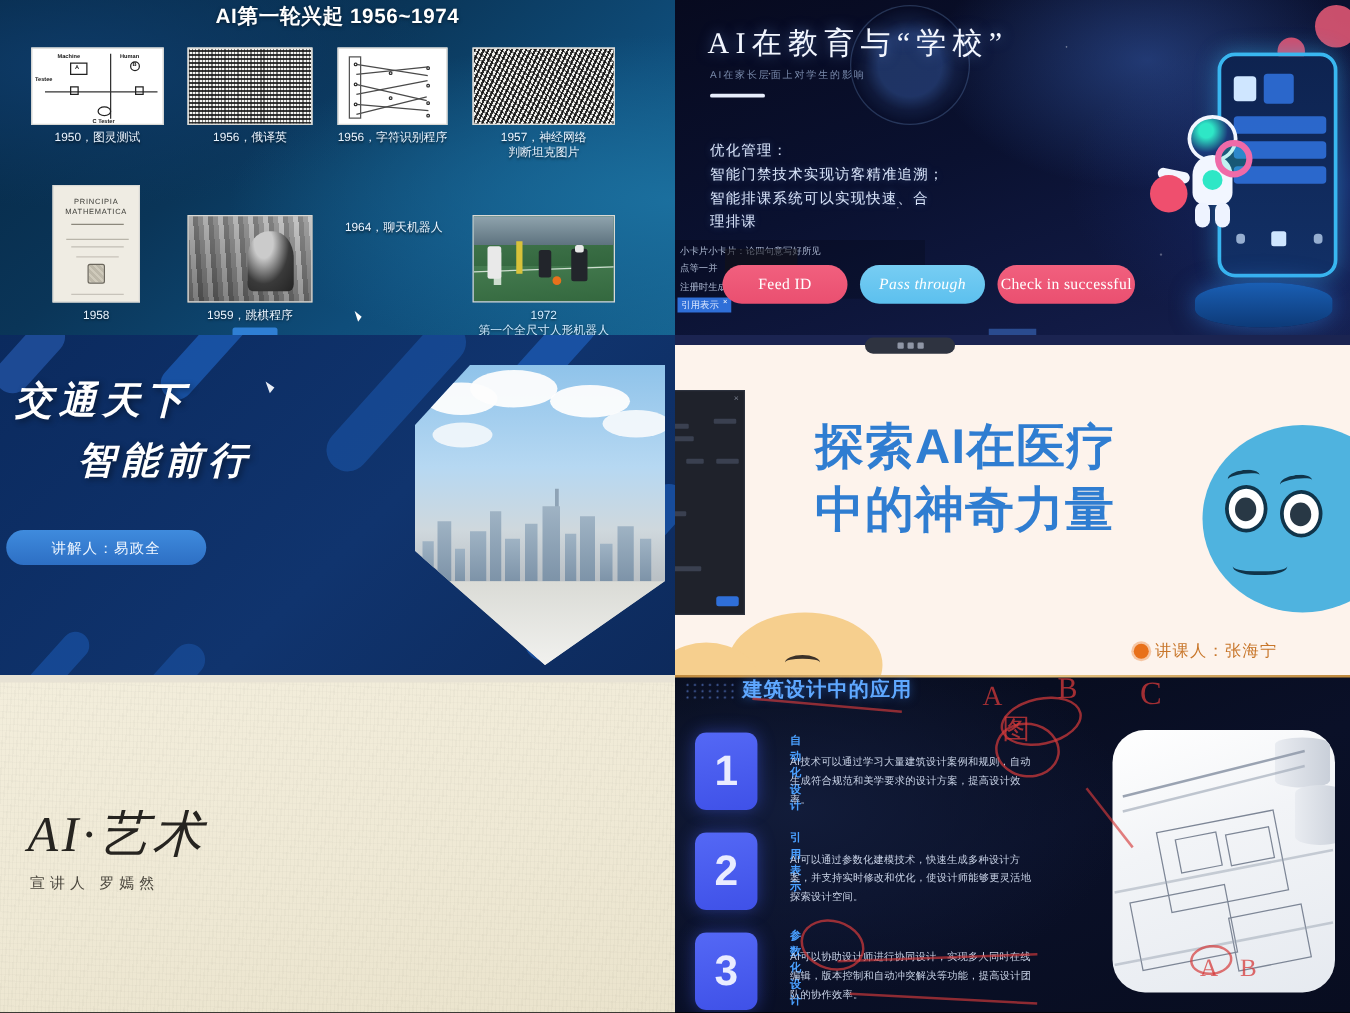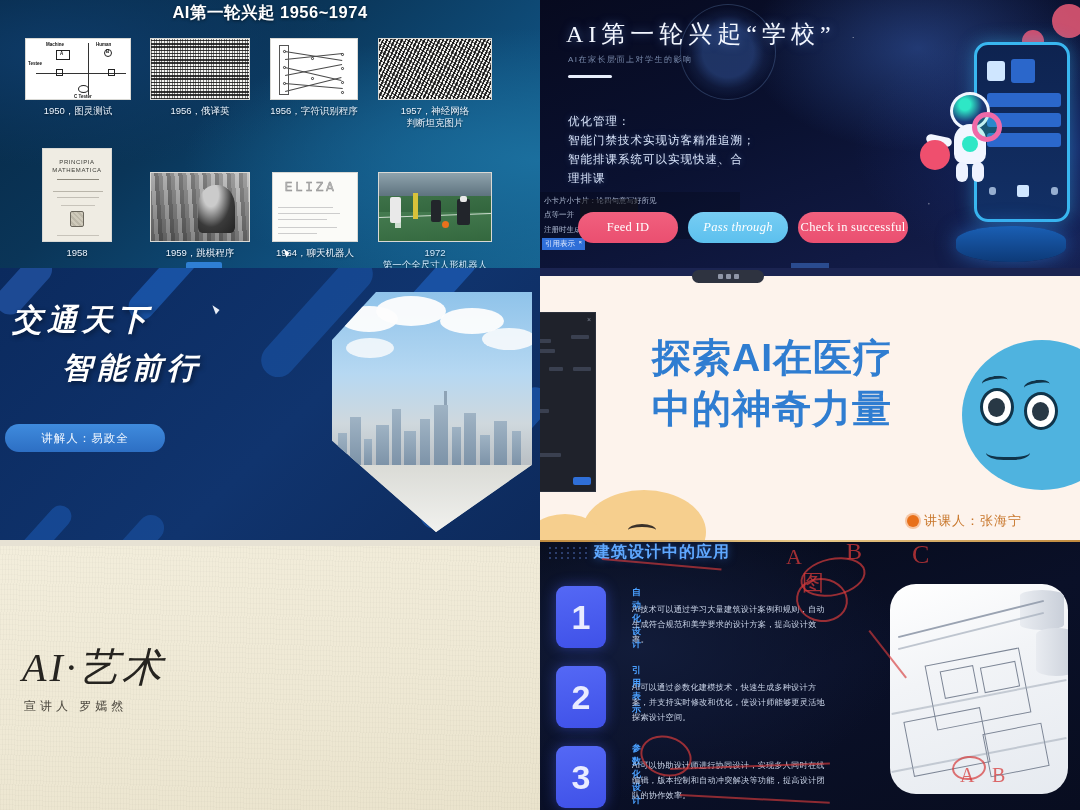--- a/index.html
+++ b/index.html
@@ -367,28 +367,20 @@
     </div>
 
     <div class="p1-cell" style="left:150px; top:172px; width:100px;">
       <div class="thumb art-checkers" style="height:70px;">
         <div class="man"></div>
       </div>
       <div class="cap">1959，跳棋程序</div>
     </div>
 
     <div class="p1-cell" style="left:272px; top:172px; width:86px;">
-      <div class="thumb art-eliza" style="height:70px;">
-        <div class="ez">ELIZA</div>
-        <div class="tl" style="top:34px; width:66%;"></div>
-        <div class="tl" style="top:40px; width:74%;"></div>
-        <div class="tl" style="top:46px; width:58%;"></div>
-        <div class="tl" style="top:54px; width:70%;"></div>
-        <div class="tl" style="top:60px; width:46%;"></div>
-      </div>
       <div class="cap">1964，聊天机器人</div>
     </div>
 
     <div class="p1-cell" style="left:378px; top:172px; width:114px;">
       <div class="thumb art-robots" style="height:70px;">
         <div class="wall"></div>
         <div class="line" style="left:0; right:0; top:62%; transform:rotate(-2deg);"></div>
         <div class="line" style="left:14%; width:6px; height:26px; top:42%;"></div>
         <div class="rbw" style="left:10%; top:36%; width:11px; height:26px;"></div>
         <div class="rb" style="left:46%; top:40%; width:10px; height:22px;"></div>
@@ -402,21 +394,21 @@
     </div>
 
     <div class="p1-cursor" style="left:285px; top:248px;"></div>
     <div class="p1-tab"></div>
   </div>
 
   <div class="panel p2">
     <div class="stars"></div>
     <div class="glow-ring"></div>
 
-    <div class="p2-title">AI第一轮兴起“学校”</div>
+    <div class="p2-title">AI在教育与“学校”</div>
     <div class="p2-sub">AI在家长层面上对学生的影响</div>
     <div class="p2-bar"></div>
     <div class="p2-body">优化管理：
 智能门禁技术实现访客精准追溯；
 智能排课系统可以实现快速、合
 理排课</div>
 
     <div class="p2-notes">小卡片小卡片：论四句意写好所见
 点等一并
 注册时生成二维码</div>

